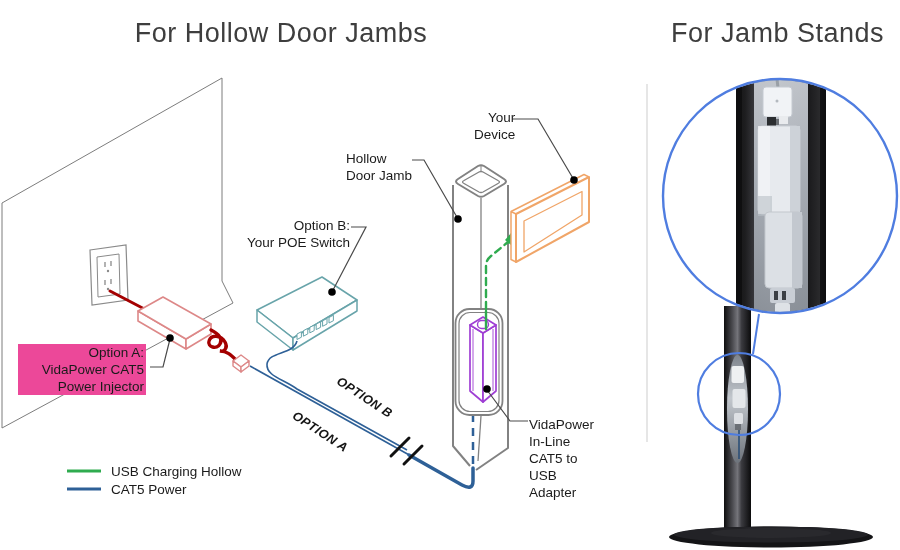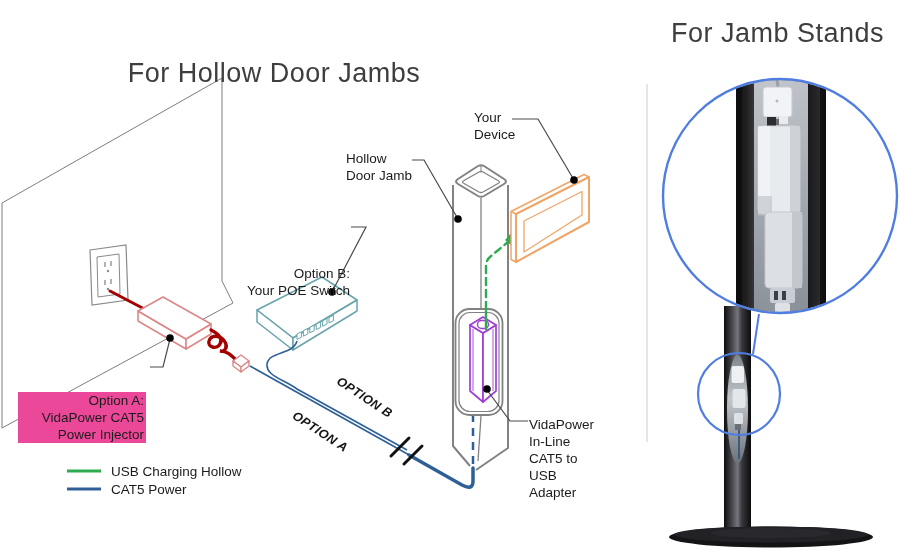--- a/index.html
+++ b/index.html
@@ -2,21 +2,21 @@
 <html><head>
 <meta charset="utf-8">
 <style>
   html,body{margin:0;padding:0;background:#fff;}
   .stage{position:relative;width:900px;height:550px;background:#fff;overflow:hidden;
          font-family:"Liberation Sans","DejaVu Sans",sans-serif;}
   .stage svg{position:absolute;left:0;top:0;}
   .title{position:absolute;text-align:center;font-size:27px;font-weight:300;
          color:#3e3e3e;letter-spacing:.5px;}
   .lbl{position:absolute;font-size:13.5px;line-height:17px;color:#1b1b1b;white-space:pre-line;}
-  .lbl.right{text-align:right;margin-top:48px;}
+  .lbl.right{text-align:right;}
   .lbl.bg{background:#ec4899;padding:0 2px;}
   .cable-lbl{position:absolute;font-size:12.5px;font-style:italic;font-weight:600;
              color:#151515;letter-spacing:.4px;white-space:nowrap;}
   .legend-text{position:absolute;font-size:13.5px;color:#1b1b1b;}
 </style>
 </head>
 <body>
 
 <div class="stage">
 
@@ -207,24 +207,24 @@
         <path d="M782,322 L782,332" stroke="#8ea2bd" stroke-width="2" fill="none"></path>
       </g>
     </g>
     <circle cx="780" cy="196" r="117" fill="none" stroke="#4f7de0" stroke-width="2.4"></circle>
   </g>
 
   <path d="M759,314 L753,354" stroke="#4f7de0" stroke-width="2" fill="none"></path>
   <circle cx="739" cy="394" r="41" fill="none" stroke="#4f7de0" stroke-width="2.2"></circle>
 </svg>
 
-<div class="title" style="left:89px;top:18px;width:370px;margin-top:40px;">For Hollow Door Jambs</div>
+<div class="title" style="left:96px;top:18px;width:370px;">For Hollow Door Jambs</div>
 <div class="title" style="left:655px;top:18px;width:245px;">For Jamb Stands</div>
 
-<div class="lbl" style="left:474px;top:109px;">Your
+<div class="lbl" style="left:474px;top:109px;text-align:right;">Your
 Device</div>
 <div class="lbl" style="left:346px;top:150px;">Hollow
 Door Jamb</div>
 <div class="lbl right" style="left:238px;top:217px;width:112px;">Option B:
 Your POE Switch</div>
 <div class="lbl right bg" style="left:18px;top:344px;width:124px;">Option A:
 VidaPower CAT5
 Power Injector</div>
 <div class="lbl" style="left:529px;top:416px;">VidaPower
 In-Line

